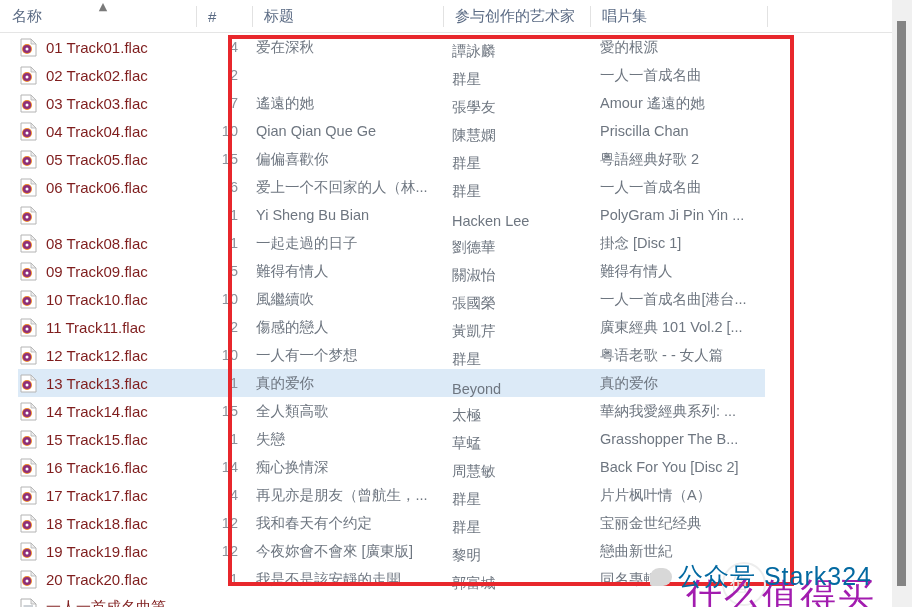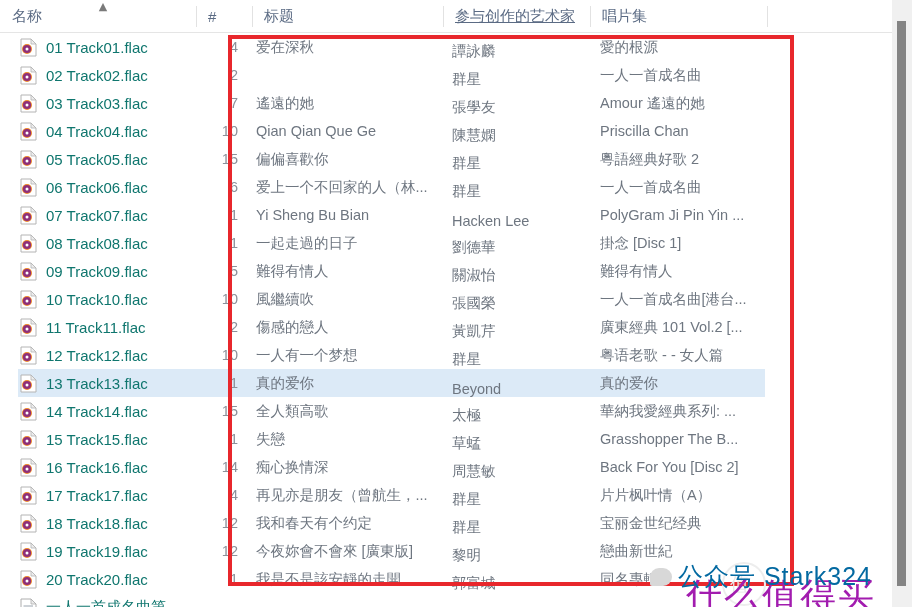--- a/index.html
+++ b/index.html
@@ -74,21 +74,21 @@
     position: absolute;
     top: 0; height: 28px;
     display: flex; align-items: center;
     font-size: 14.5px;
     color: #6e7680;
     white-space: nowrap;
     overflow: hidden;
   }
   .cell.name {
     left: 20px; width: 170px;
-    color: #0f766e;
+    color: #7f1d1d;
     font-size: 15px;
   }
   .cell.num {
     left: 196px; width: 50px;
     justify-content: flex-end;
     padding-right: 8px;
     color: #8b9099;
   }
   .cell.title { left: 256px; width: 186px; text-align: right; }
   .cell.artist { left: 452px; width: 136px; align-items: flex-end; }
@@ -178,21 +178,21 @@
 
     <div class="hcell" style="left:0px;width:196px;">名称</div>
     <div class="hdiv" style="left:196px;"></div>
 
     <div class="hcell" style="left:196px;width:56px;">#</div>
     <div class="hdiv" style="left:252px;"></div>
 
     <div class="hcell" style="left:252px;width:191px;">标题</div>
     <div class="hdiv" style="left:443px;"></div>
 
-    <div class="hcell" style="left:443px;width:147px;text-decoration:underline;">参与创作的艺术家</div>
+    <div class="hcell" style="left:443px;width:147px;">参与创作的艺术家</div>
     <div class="hdiv" style="left:590px;"></div>
 
     <div class="hcell" style="left:590px;width:177px;">唱片集</div>
     <div class="hdiv" style="left:767px;"></div>
   </div>
 
   <div class="rows" id="rows-container">
       <div class="row">
         <div class="sel-bg"></div>
         <span class="ficon"><svg width="17" height="19" viewBox="0 0 17 19">
@@ -342,23 +342,20 @@
       </div>
       <div class="row">
         <div class="sel-bg"></div>
         <span class="ficon"><svg width="17" height="19" viewBox="0 0 17 19">
             <path d="M1 1 H11 L16 6 V18 H1 Z" fill="#ffffff" stroke="#b4b4b4" stroke-width="1"></path>
             <path d="M11 1 L16 6 H11 Z" fill="#ededed" stroke="#b4b4b4" stroke-width="0.8"></path>
             <circle cx="7" cy="11" r="5" fill="#ef8a2a"></circle>
             <circle cx="7" cy="11" r="4.1" fill="#8e2f7a"></circle>
             <circle cx="7" cy="11" r="1.5" fill="#ffffff"></circle>
           </svg></span>
-        <div class="cell name">
-          <span class="lbl">07 Track07.flac</span>
-        </div>
         <div class="cell num">
           <span>1</span>
         </div>
         <div class="cell title">
           <span>Yi Sheng Bu Bian</span>
         </div>
         <div class="cell artist">
           <span>Hacken Lee</span>
         </div>
         <div class="cell album">

